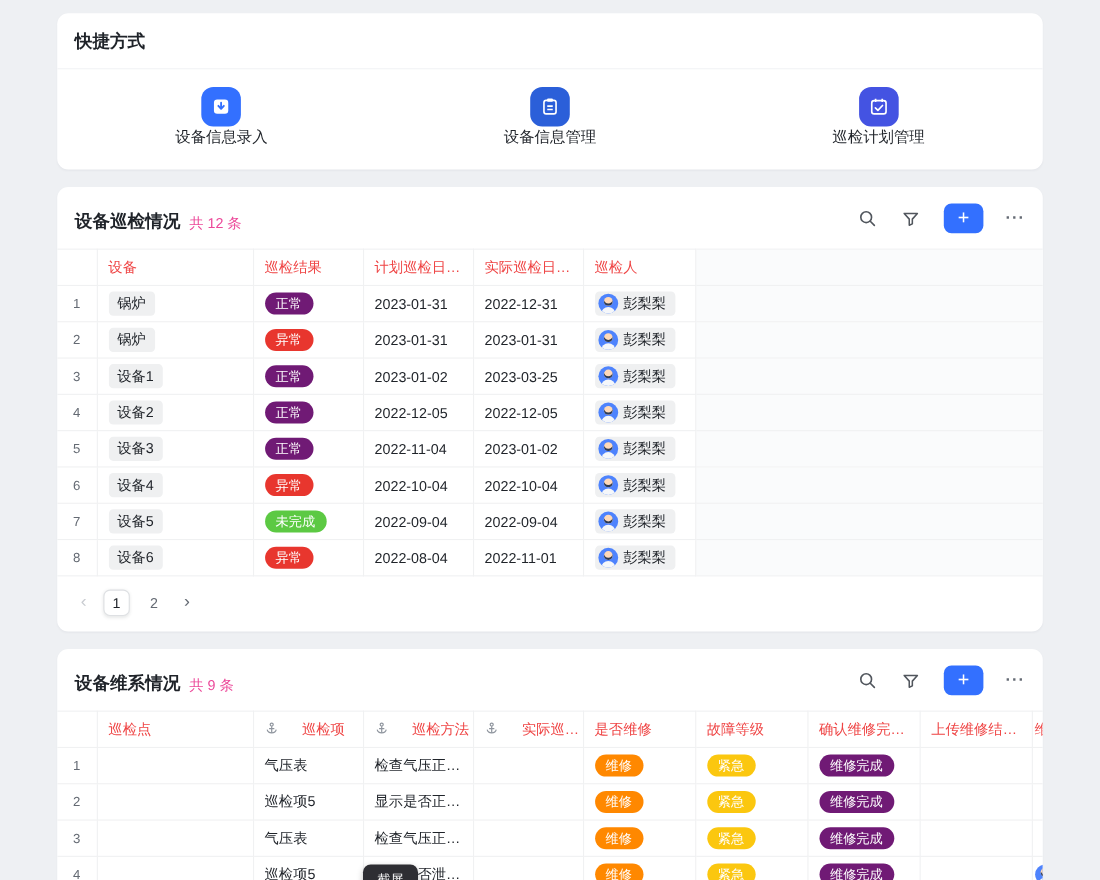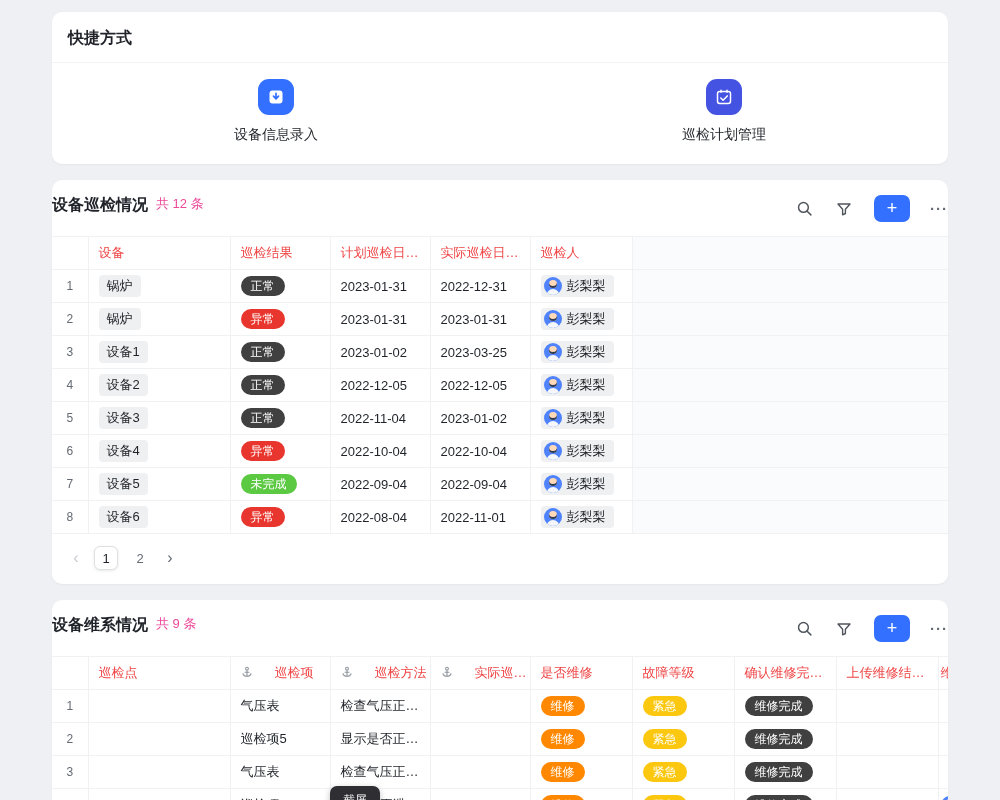--- a/index.html
+++ b/index.html
@@ -15,25 +15,25 @@
   .card {
     background:#fff;
     border-radius:10px;
     box-shadow:0 1px 2px rgba(31,35,41,.04);
     margin-bottom:16px;
     overflow:hidden;
   }
   
   .sc-title { padding:16px 16px 13px; font-size:16px; font-weight:700; border-bottom:1px solid #f2f3f5; }
   .shortcut-row { display:flex; padding:16px 0 20px; }
-  .shortcut { flex:1; display:flex; flex-direction:column; align-items:center; gap:11px; cursor:pointer; }
+  .shortcut { flex:1; display:flex; flex-direction:column; align-items:center; gap:1px; cursor:pointer; }
   .bubble { width:36px; height:36px; border-radius:11px; display:flex; align-items:center; justify-content:center; }
   .shortcut .label { font-size:14px; color:#1f2329; }
   
-  .card-head { display:flex; align-items:flex-start; padding:15px 0 14px; }
+  .card-head { display:flex; align-items:flex-end; padding:15px 16px 14px; }
   .card-head .title { font-size:16px; font-weight:700; }
   .card-head .count { font-size:13px; color:#ec4899; margin-left:8px; }
   .tools { margin-left:auto; display:flex; align-items:center; gap:20px; }
   .icon-btn { width:20px; height:20px; display:flex; align-items:center; justify-content:center; cursor:pointer; }
   .add-btn { width:36px; height:27px; border-radius:7px; background:#3370ff; color:#fff; font-size:18px; display:flex; align-items:center; justify-content:center; cursor:pointer; line-height:1; padding-bottom:2px; }
   .more-btn { color:#646a73; font-size:15px; letter-spacing:1px; font-weight:700; cursor:pointer; }
   
   table { width:100%; border-collapse:collapse; table-layout:fixed; font-size:13px; }
   th,td { height:33px; padding:0 10px; border:1px solid #f0f1f2; white-space:nowrap; overflow:hidden; text-overflow:ellipsis; vertical-align:middle; }
   tr > th:first-child, tr > td:first-child { border-left:none; }
@@ -42,21 +42,21 @@
   .th-inner { display:flex; align-items:center; gap:22px; }
   .td-no { color:#646a73; text-align:center; padding:0 4px; font-size:12px; }
   .td-fill { background:#fafbfc; }
   .td-extra { padding:0 2px; }
   .chip { display:inline-block; max-width:100%; background:#eff0f1; border-radius:4px; padding:2px 8px; line-height:18px; vertical-align:middle; overflow:hidden; text-overflow:ellipsis; }
   .person-chip { display:inline-flex; align-items:center; gap:5px; background:#eff0f1; border-radius:4px; padding:2px 8px 2px 3px; vertical-align:middle; }
   .avatar { width:18px; height:18px; border-radius:50%; background:#4e83fd; position:relative; overflow:hidden; flex:none; display:inline-block; vertical-align:middle; }
   .avatar::before { content:""; position:absolute; left:50%; top:3px; transform:translateX(-50%); width:8px; height:8px; border-radius:50%; background:#ffd9b8; box-shadow:0 -2px 0 0 #2b3a55 inset; }
   .avatar::after { content:""; position:absolute; left:50%; top:12px; transform:translateX(-50%); width:13px; height:8px; border-radius:7px 7px 0 0; background:#f5f7fa; }
   .badge { display:inline-block; padding:3px 10px; border-radius:11px; color:#fff; font-size:12px; line-height:14px; vertical-align:middle; }
-  .bg-blue { background:#404040; }
+  .bg-blue { background:#701a75; }
   .bg-red { background:#e8362e; }
   .bg-green { background:#5cc943; }
   .bg-orange { background:#ff8800; }
   .bg-yellow { background:#fbc70f; }
   
   .pagination { display:flex; align-items:center; gap:10px; padding:12px 16px 14px; font-size:13px; color:#646a73; }
   .page-btn { min-width:24px; height:24px; display:flex; align-items:center; justify-content:center; border-radius:6px; cursor:pointer; }
   .page-btn.active { background:#fff; border:1px solid #dee0e3; box-shadow:0 1px 3px rgba(31,35,41,.1); color:#1f2329; }
   .nav { font-size:16px; cursor:pointer; width:16px; text-align:center; }
   .nav.prev { color:#c9ccd1; }
@@ -73,20 +73,30 @@
     <div class="sc-title">快捷方式</div>
     <div class="shortcut-row">
       <div class="shortcut">
         <span class="bubble" style="background:#3370ff">
           <svg width="20" height="20" viewBox="0 0 20 20">
               <rect x="3.5" y="3.5" width="13" height="13" rx="3" fill="#fff"></rect>
               <path d="M10 6.3v5.2M7.5 9.2l2.5 2.7 2.5-2.7" stroke="#3370ff" stroke-width="1.7" fill="none" stroke-linecap="round" stroke-linejoin="round"></path>
             </svg>
         </span>
         <span class="label">设备信息录入</span>
+      </div>
+      <div class="shortcut">
+        <span class="bubble" style="background:#2b5fd9">
+          <svg width="20" height="20" viewBox="0 0 20 20" fill="none" stroke="#fff" stroke-width="1.5">
+              <rect x="4.5" y="4.2" width="11" height="12.3" rx="2"></rect>
+              <rect x="7.3" y="2.6" width="5.4" height="3" rx="1" fill="#fff" stroke="none"></rect>
+              <path d="M7.5 9.5h5M7.5 12.5h5"></path>
+            </svg>
+        </span>
+        <span class="label">设备信息管理</span>
       </div>
       <div class="shortcut">
         <span class="bubble" style="background:#4453e2">
           <svg width="20" height="20" viewBox="0 0 20 20" fill="none" stroke="#fff" stroke-width="1.5">
               <rect x="3.5" y="4.5" width="13" height="12" rx="2.2"></rect>
               <path d="M7 2.8v3M13 2.8v3"></path>
               <path d="M6.8 11l2.3 2.3 4.2-4.4" stroke-linecap="round" stroke-linejoin="round"></path>
             </svg>
         </span>
         <span class="label">巡检计划管理</span>

